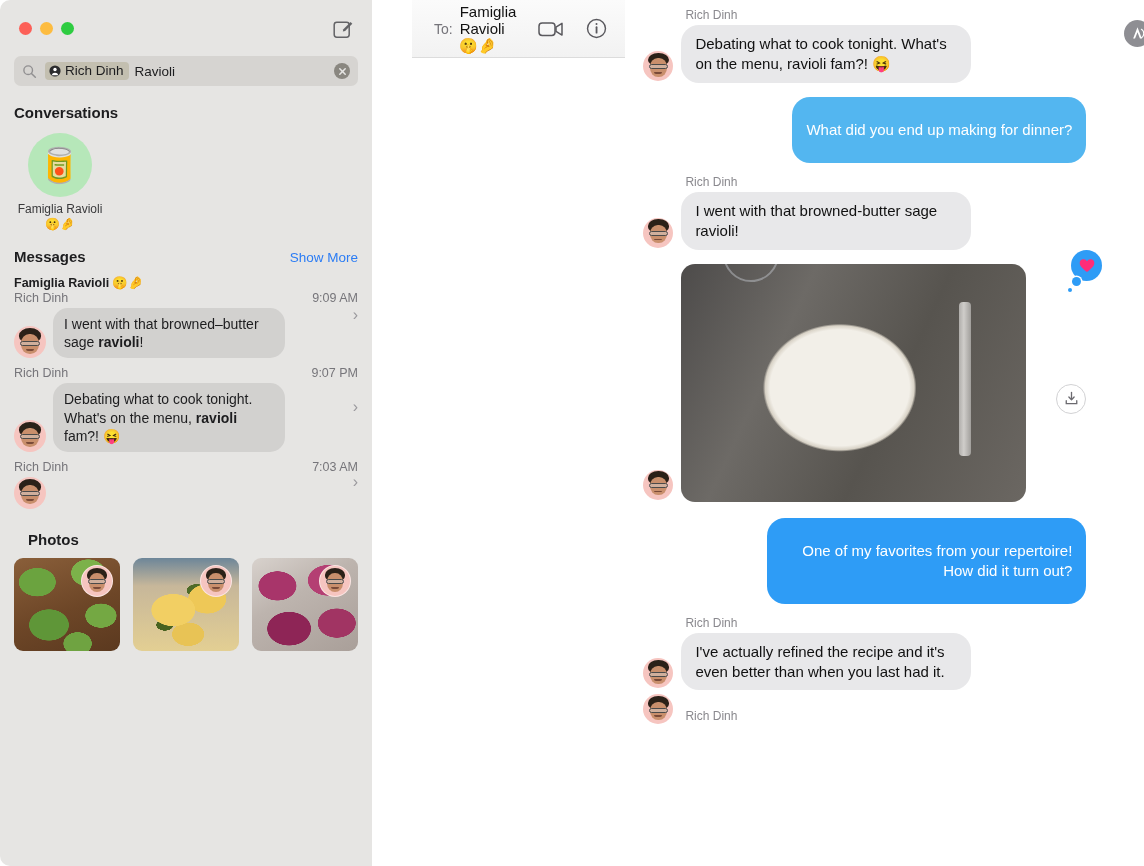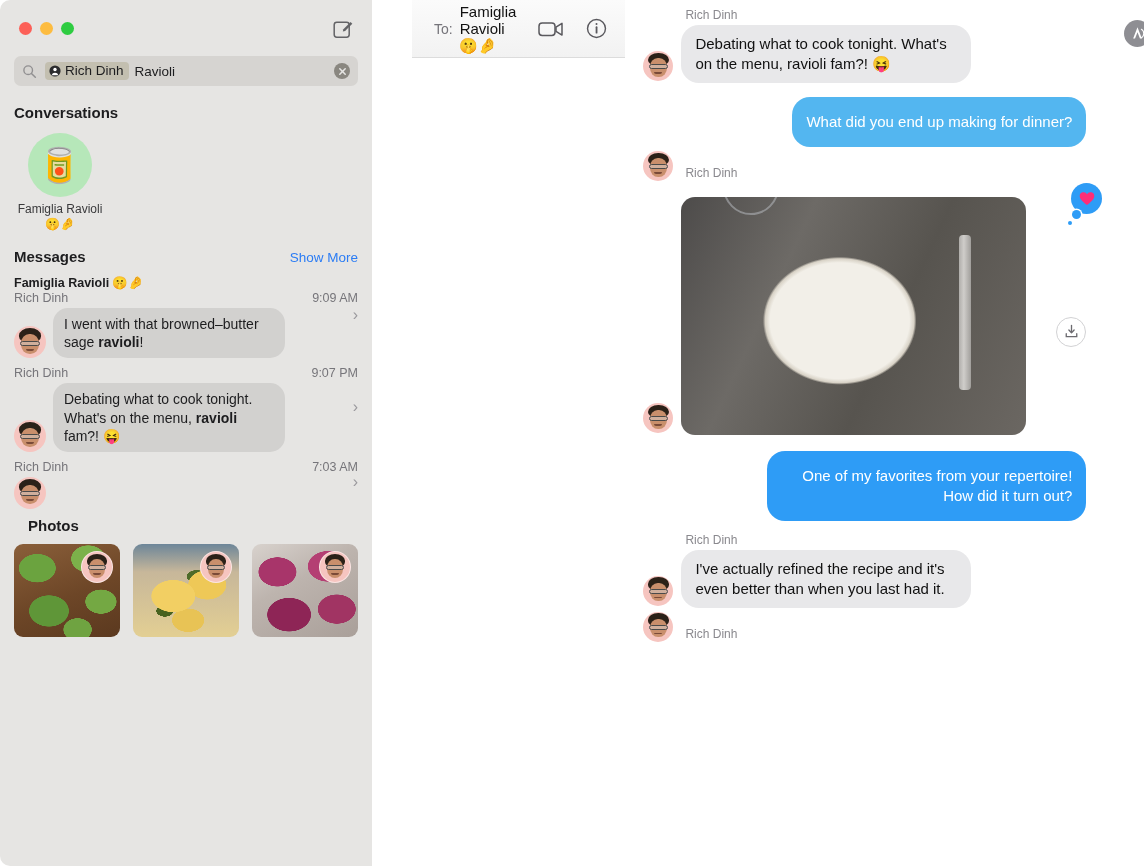--- a/index.html
+++ b/index.html
@@ -141,21 +141,21 @@
     z-index: -1;
   }
   .mr-bubble b { font-weight: bold; }
   .mr-chev {
     position: absolute; right: 14px; bottom: 50%;
     transform: translateY(50%);
     color: #9b9a9e; font-size: 16px;
   }
 
   
-  .photos-head { margin-top: 6px; padding-left: 28px; }
+  .photos-head { margin-top: 20px; padding-left: 28px; }
   .photo-row { display: flex; gap: 13px; padding: 10px 14px 0 14px; }
   .photo-thumb {
     width: 107px; height: 93px;
     border-radius: 9px;
     position: relative;
     overflow: hidden;
     cursor: pointer;
   }
   .photo-badge {
     position: absolute; top: 7px; right: 7px;
@@ -221,21 +221,21 @@
   .bubble-in:after {
     content: ""; position: absolute; left: -5px; bottom: 0;
     width: 13px; height: 16px;
     background: #e8e8ea;
     border-bottom-right-radius: 14px;
     z-index: -1;
   }
   .bubble-out {
     color: #fff;
     border-radius: 18px;
-    padding: 15px 14px;
+    padding: 23px 14px;
     font-size: 15px; line-height: 1.33;
     position: relative;
     max-width: 72%;
   }
   .bubble-out:after {
     content: ""; position: absolute; right: -5px; bottom: 0;
     width: 13px; height: 16px;
     border-bottom-left-radius: 14px;
     z-index: -1;
   }
@@ -592,20 +592,21 @@
           <div class="in-avatar">
             <div class="memoji">
                 <div class="mj-hair"></div>
                 <div class="mj-face"></div>
                 <div class="mj-glass"></div>
                 <div class="mj-mouth"></div>
               </div>
           </div>
           <div class="in-col">
             <span class="sender">Rich Dinh</span>
+            <div class="bubble-in">I went with that browned-butter sage ravioli!</div>
           </div>
         </div>
       </div>
 
       <div class="row inbound">
         <div class="attach-row">
           <div class="in-avatar">
             <div class="memoji">
                 <div class="mj-hair"></div>
                 <div class="mj-face"></div>

